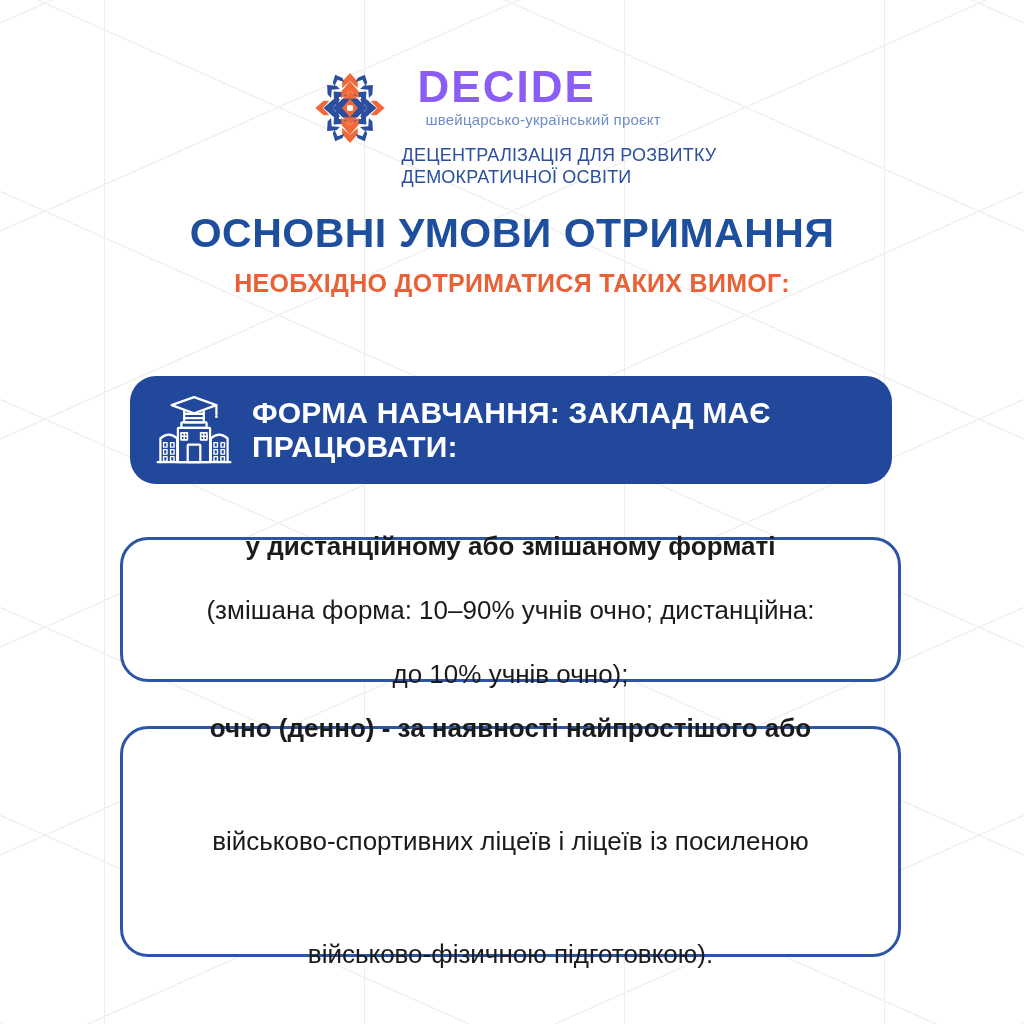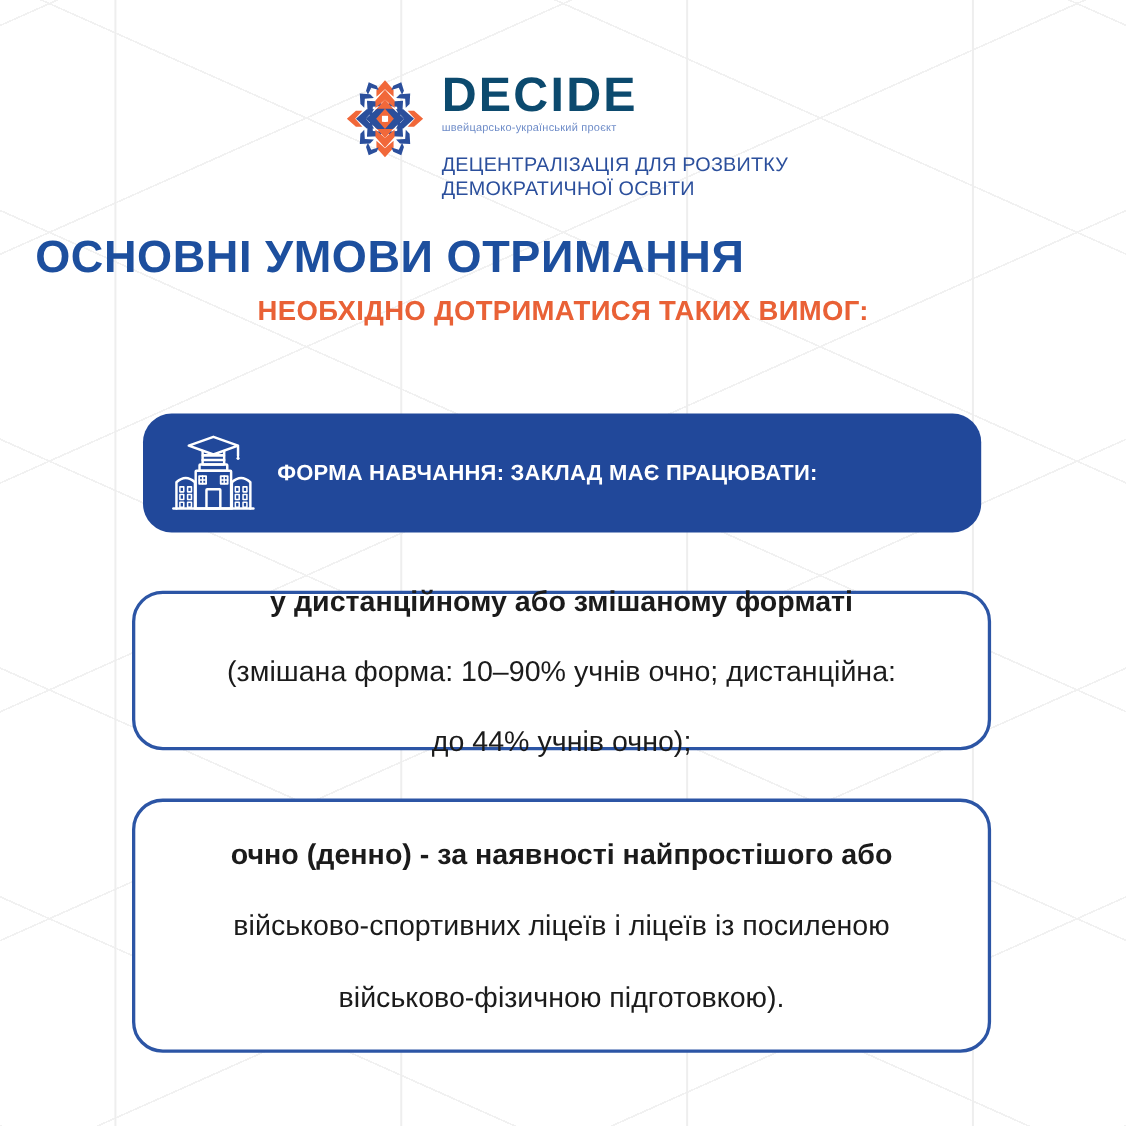--- a/index.html
+++ b/index.html
@@ -23,70 +23,70 @@
 
   
   .logo-row {
     position: absolute; top: 62px; left: 0; right: 0;
     display: flex; justify-content: center; align-items: flex-start; gap: 10px;
   }
   .logo-mark { width: 84px; height: 92px; flex: 0 0 auto; }
   .logo-text { padding-top: 6px; }
   .brand {
     font-size: 44px; font-weight: 800; letter-spacing: 2px;
-    color: #0c4a6e; line-height: 0.85;
+    color: #8b5cf6; line-height: 0.85; margin-left: 16px;
   }
   .logo-sub {
-    margin-top: 6px; font-size: 10px; font-weight: 400;
-    color: #6e8cc8; letter-spacing: 0.2px;
+    margin-top: 6px; font-size: 15px; font-weight: 400;
+    color: #6e8cc8; letter-spacing: 0.2px; margin-left: 24px;
   }
   .logo-tag {
     margin-top: 17px; font-size: 18px; font-weight: normal;
     color: #2b4f9c; line-height: 1.22; letter-spacing: 0.2px;
   }
 
   
   .h1 {
     position: absolute; top: 210px; left: 0; right: 0;
+    text-align: center;
     font-size: 41px; font-weight: 800; letter-spacing: 0.5px;
     color: #1d4f9e;
-    padding-left: 32px;
   }
   .h2 {
     position: absolute; top: 266px; left: 0; right: 0;
     text-align: center;
     font-size: 25px; font-weight: 800; letter-spacing: 0.3px;
     color: #e96136; line-height: 1.42;
   }
 
   
   .banner {
     position: absolute; left: 130px; top: 376px;
     width: 762px; height: 108px; box-sizing: border-box;
     background: #21489a; border-radius: 26px;
     display: flex; align-items: center; gap: 16px;
     padding: 0 24px 0 22px;
   }
   .banner-icon { width: 84px; height: 74px; flex: 0 0 auto; }
   .banner-label {
-    color: #ffffff; font-size: 20px; font-weight: bold; letter-spacing: 0.2px;
+    color: #ffffff; font-size: 30px; font-weight: bold; letter-spacing: 0.2px;
   }
 
   
   .card {
     position: absolute; left: 120px; width: 781px; box-sizing: border-box;
     background: #ffffff;
     border: 3px solid #2c55a5; border-radius: 28px;
     display: flex; flex-direction: column; justify-content: center;
     text-align: center;
     font-size: 26px; color: #1b1b1b;
     padding: 8px 28px;
   }
   .card-1 { top: 537px; height: 145px; line-height: 36px; }
-  .card-2 { top: 726px; height: 231px; line-height: 37px; }
+  .card-2 { top: 726px; height: 231px; line-height: 37px; gap: 48px; }
   .line-bold { font-weight: bold; }
   .line-reg  { font-weight: 500; margin-top: 28px; }
 </style>
 </head>
 <body>
 
 <div class="bg-grid"></div>
 
 <div class="logo-row">
   <svg class="logo-mark" viewBox="-55 -55 110 110" aria-hidden="true">
@@ -178,20 +178,20 @@
     <rect x="98.5" y="90" width="5" height="6.5" stroke-width="2"></rect>
 
     <path d="M8 98 H112"></path>
   </svg>
   <div class="banner-label">ФОРМА НАВЧАННЯ: ЗАКЛАД МАЄ ПРАЦЮВАТИ:</div>
 </div>
 
 <div class="card card-1">
   <div class="line-bold">у дистанційному або змішаному форматі</div>
   <div class="line-reg">(змішана форма: 10–90% учнів очно; дистанційна:</div>
-  <div class="line-reg">до 44% учнів очно);</div>
+  <div class="line-reg">до 10% учнів очно);</div>
 </div>
 
 <div class="card card-2">
   <div class="line-bold">очно (денно) - за наявності найпростішого або</div>
   <div class="line-reg">військово-спортивних ліцеїв і ліцеїв із посиленою</div>
   <div class="line-reg">військово-фізичною підготовкою).</div>
 </div>
 
 </body></html>

